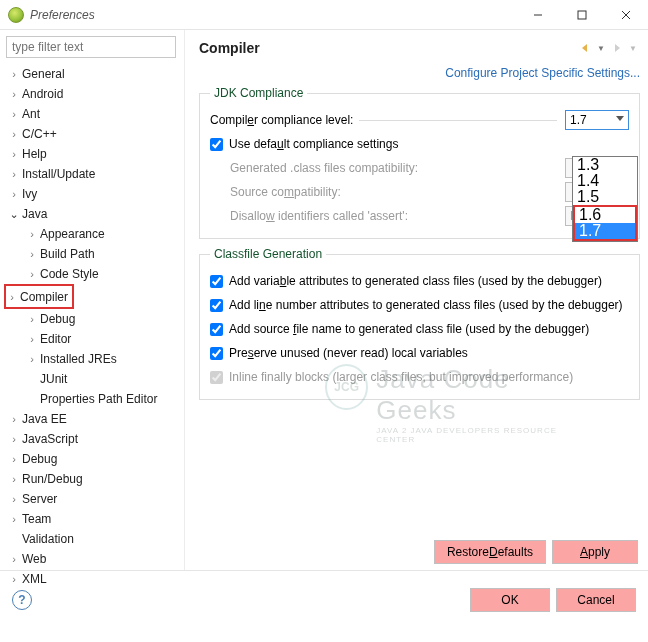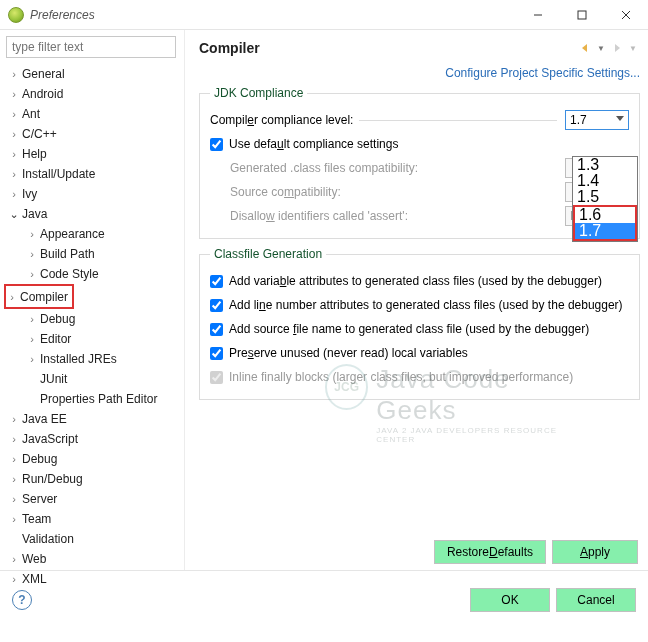--- a/index.html
+++ b/index.html
@@ -60,21 +60,21 @@
   .disabled-text { color: #9a9a9a; }
   .kaccel { text-decoration: underline; }
 
   .watermark { position: absolute; left: 140px; top: 334px; width: 260px; opacity: 0.25; display: flex; align-items: flex-start; gap: 8px; pointer-events: none; }
   .watermark .badge { width: 46px; height: 46px; border-radius: 50%; border: 2px solid #7aa; display: flex; align-items: center; justify-content: center; color: #6a8a7a; font-weight: 600; }
   .watermark .txt { font-family: Georgia, 'Times New Roman', serif; }
   .watermark .txt .main { font-size: 26px; color: #5a6a6a; letter-spacing: 1px; }
   .watermark .txt .sub { font-size: 8px; color: #5a6a6a; letter-spacing: 1px; }
 
   .btnrow { display: flex; justify-content: flex-end; gap: 6px; position: absolute; bottom: 6px; right: 10px; }
-  .btn { min-width: 86px; height: 24px; border: 1px solid #c0c0c0; background: #86efac; padding: 0 12px; display: inline-flex; align-items: center; justify-content: center; cursor: pointer; }
+  .btn { min-width: 86px; height: 24px; border: 1px solid #c0c0c0; background: #fca5a5; padding: 0 12px; display: inline-flex; align-items: center; justify-content: center; cursor: pointer; }
 
   .footer { border-top: 1px solid #e5e5e5; height: 58px; display: flex; align-items: center; padding: 0 12px; }
   .help { width: 20px; height: 20px; border: 1.5px solid #4a7fb5; border-radius: 50%; color: #4a7fb5; display: flex; align-items: center; justify-content: center; font-weight: 600; }
   .footer .spacer { flex: 1; }
 </style>
 </head>
 <body>
 
 <div class="titlebar">
   <span class="icon"></span>

